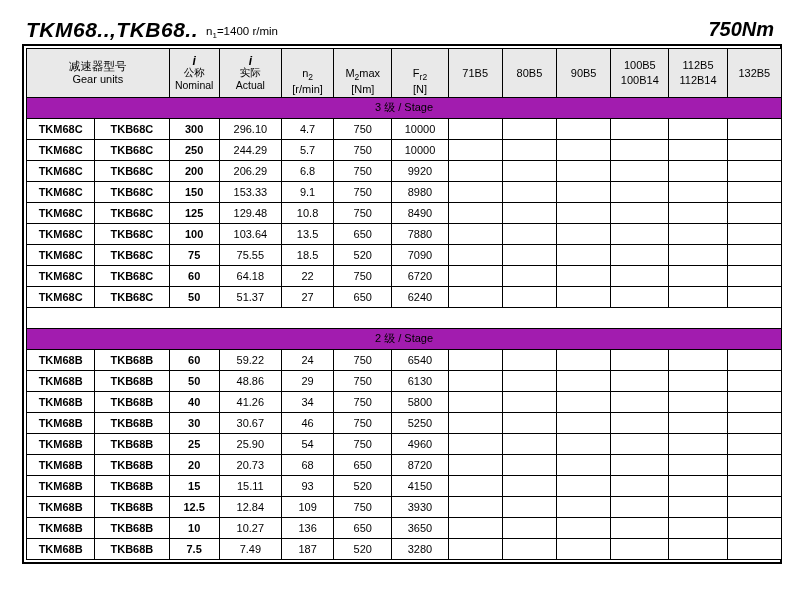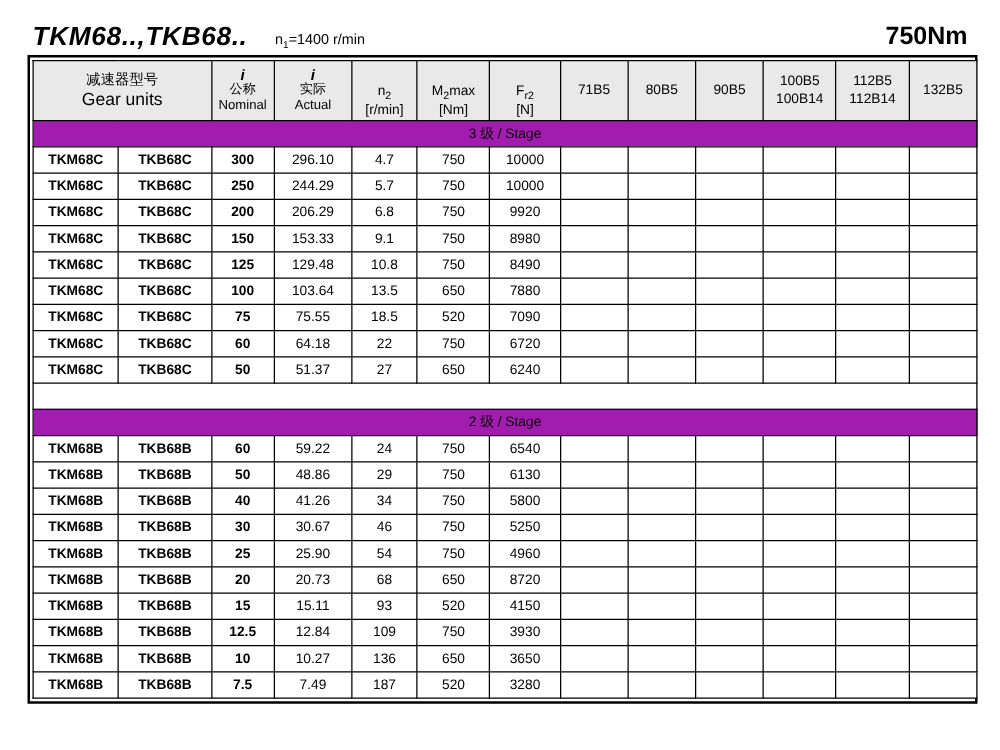--- a/index.html
+++ b/index.html
@@ -31,31 +31,32 @@
   .title {
     font-style: italic;
     font-weight: bold;
     font-size: 21px;
     letter-spacing: 0.5px;
     white-space: nowrap;
   }
   .subtitle {
     font-size: 11.5px;
     font-weight: normal;
-    margin-left: 22px;
+    margin-left: 8px;
     padding-bottom: 2px;
     white-space: nowrap;
   }
   .subtitle sub { font-size: 8px; }
   .torque {
     margin-left: auto;
     font-weight: bold;
     font-size: 20px;
     white-space: nowrap;
     padding-bottom: 1px;
+    font-style: italic;
   }
   
   table.specs {
     border-collapse: collapse;
     width: 756px;
     table-layout: fixed;
     background: #fff;
   }
   table.specs td, table.specs th {
     border: 1px solid #000;
@@ -70,21 +71,21 @@
   thead td {
     background: #e9e9e9;
     height: 46px;
     line-height: 1.15;
     font-size: 11px;
   }
   .hdr-gear {
     font-size: 11.5px;
   }
   .hdr-gear .cn { display: block; font-size: 11.5px; }
-  .hdr-gear .en { display: block; font-size: 14px; }
+  .hdr-gear .en { display: block; font-size: 11px; }
   .hdr-i .iital {
     display: block;
     font-style: italic;
     font-weight: bold;
     font-size: 12px;
     line-height: 1.0;
   }
   .hdr-i .cn { display: block; font-size: 10.5px; line-height:1.15;font-family:Liberation Serif, serif; }
   .hdr-i .en { display: block; font-size: 10.5px; line-height:1.15; }
   .hdr-sym {

